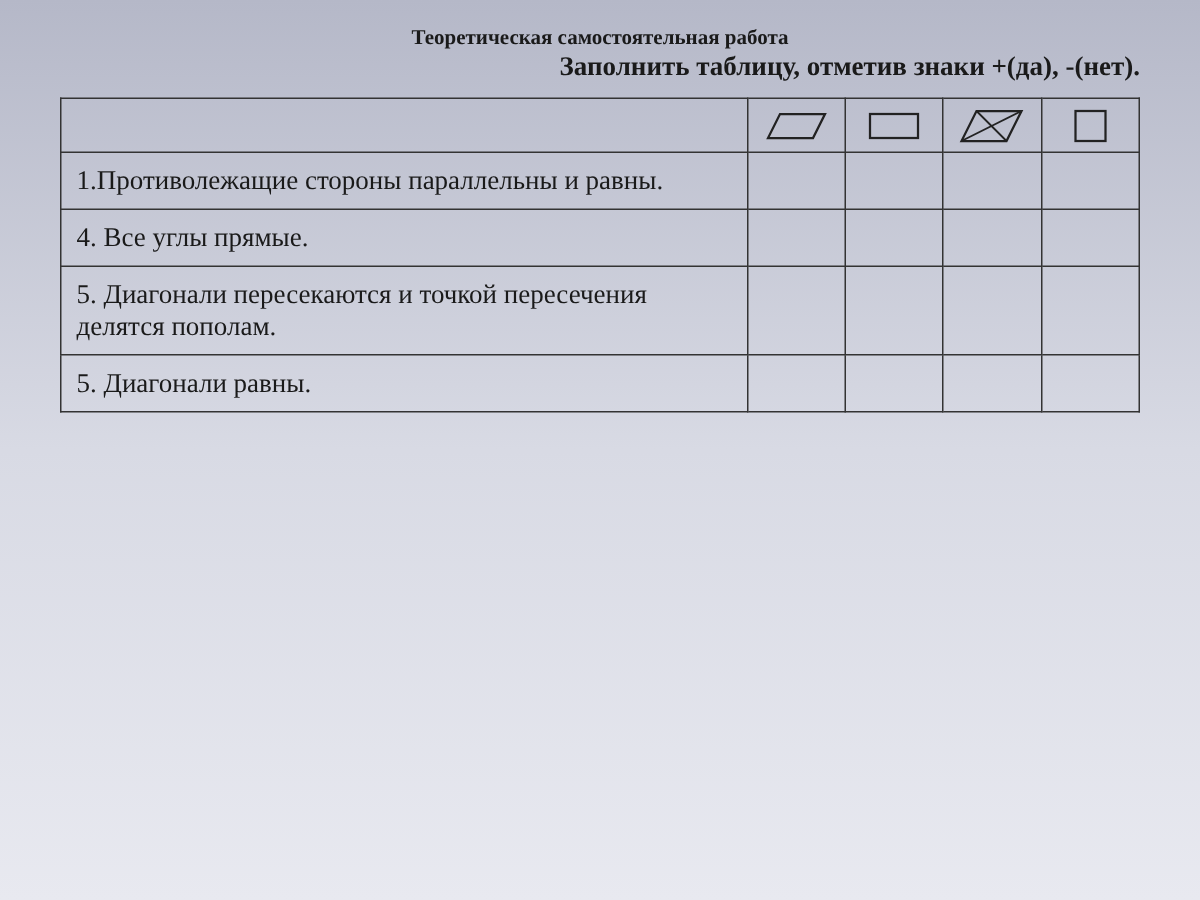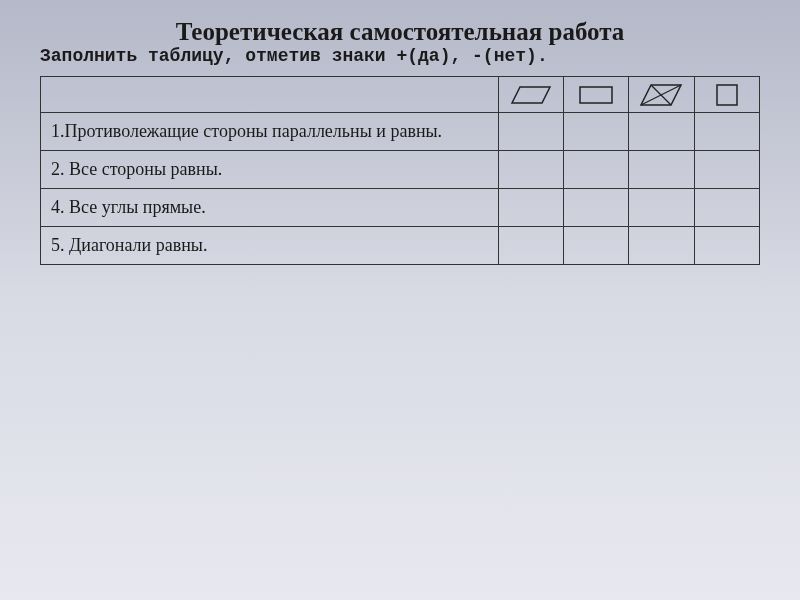--- a/index.html
+++ b/index.html
@@ -6,31 +6,30 @@
   body {
     width: 800px;
     height: 600px;
     background: linear-gradient(to bottom, #b5b8c8 0%, #d8dae4 50%, #e8e9f0 100%);
     font-family: "Times New Roman", serif;
     padding: 18px 40px 20px 40px;
     overflow: hidden;
   }
   .title {
     text-align: center;
-    font-size: 25px;
+    font-size: 14px;
     font-weight: bold;
     color: #1a1a1a;
   }
   .subtitle {
-    text-align: left;
+    text-align: right;
     font-size: 18px;
     font-weight: bold;
     color: #1a1a1a;
     margin-bottom: 10px;
-    font-family: Liberation Mono, monospace;
   }
   table {
     width: 100%;
     border-collapse: collapse;
     background: transparent;
   }
   td, th {
     border: 1.5px solid #333;
     padding: 8px 10px;
     font-size: 18px;
@@ -85,28 +84,28 @@
   </tr>
 
   <tr>
     <td>1.Противолежащие стороны параллельны и равны.</td>
     <td></td>
     <td></td>
     <td></td>
     <td></td>
   </tr>
   <tr>
-    <td>2. Все стороны равны.</td>
+    <td>4. Все углы прямые.</td>
     <td></td>
     <td></td>
     <td></td>
     <td></td>
   </tr>
   <tr>
-    <td>4. Все углы прямые.</td>
+    <td>5. Диагонали пересекаются и точкой пересечения делятся пополам.</td>
     <td></td>
     <td></td>
     <td></td>
     <td></td>
   </tr>
   <tr>
     <td>5. Диагонали равны.</td>
     <td></td>
     <td></td>
     <td></td>

